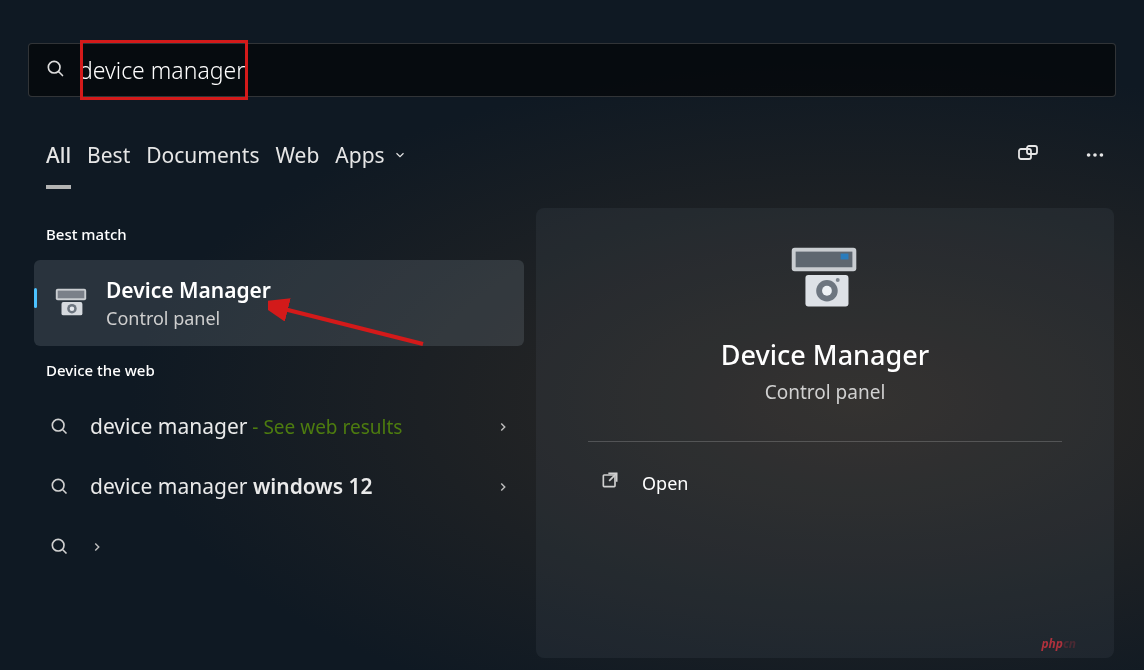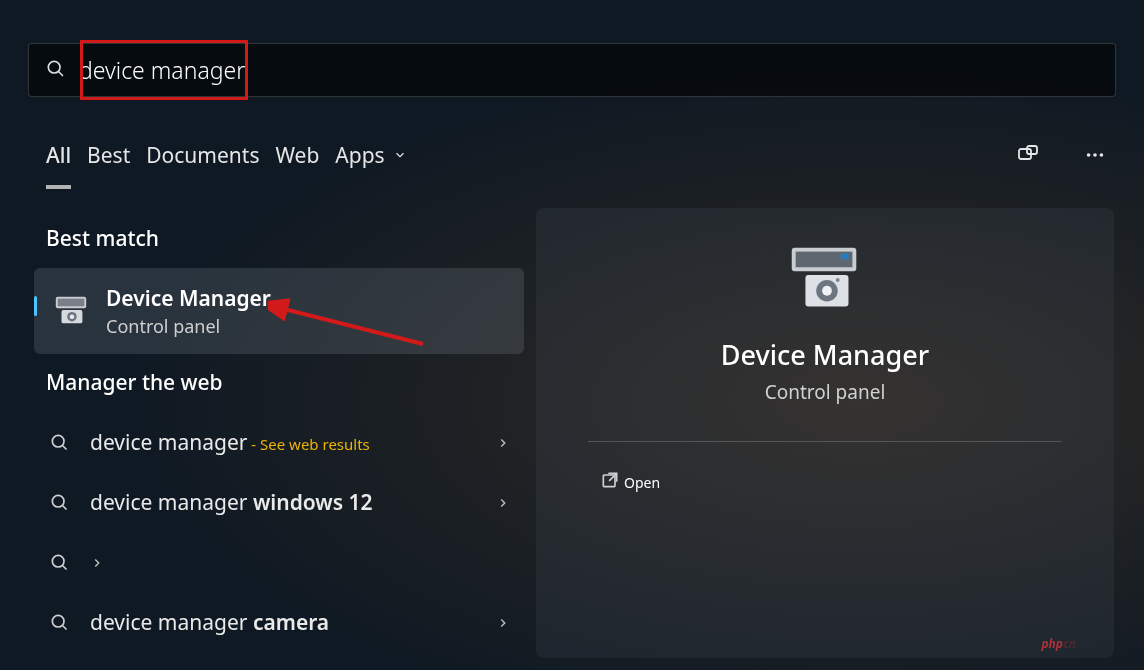--- a/index.html
+++ b/index.html
@@ -66,21 +66,21 @@
   .spacer { flex: 1; }
   .topright-icon { color: #e6e6e6; cursor: pointer; margin-left: 28px; display:flex; }
 
   .left-col {
     position: absolute;
     top: 210px;
     left: 34px;
     width: 490px;
   }
   .section-title {
-    font-size: 21px;
+    font-size: 15px;
     font-weight: 500;
     margin: 14px 12px 16px 12px;
     color: #fff;
   }
   .result-card {
     background: rgba(120,130,140,0.25);
     border-radius: 6px;
     padding: 16px 18px;
     display: flex;
     align-items: center;
@@ -105,21 +105,21 @@
     align-items: center;
     padding: 16px 14px;
     gap: 20px;
     cursor: pointer;
     font-size: 21px;
     border-radius: 4px;
   }
   .web-item .search-icon { width: 22px; display:flex; justify-content:center; }
   .web-text { flex: 1; color: #eaeaea; }
   .web-text b { font-weight: 600; }
-  .dim { color: #eab308; font-size: 15px; }
+  .dim { color: #4d7c0f; font-size: 19px; }
   .chev { color: #bdbdbd; }
 
   .right-panel {
     position: absolute;
     top: 208px;
     left: 536px;
     width: 578px;
     height: 450px;
     background: rgba(80,90,100,0.18);
     border-radius: 8px;
@@ -129,23 +129,23 @@
     align-items: center;
   }
   .big-icon { width: 90px; height: 70px; display:flex; align-items:center; justify-content:center; margin-bottom: 22px; }
   .right-title { font-size: 27px; font-weight: 500; }
   .right-sub { font-size: 19px; color: #d0d0d0; margin-top: 6px; }
   .divider { width: 82%; height: 1px; background: rgba(200,200,200,0.25); margin-top: 36px; }
   .action-row {
     width: 82%;
     display: flex;
     align-items: center;
-    gap: 4px;
+    gap: 22px;
     padding: 28px 12px;
-    font-size: 14px;
+    font-size: 18px;
     cursor: pointer;
   }
   .action-row .open-icon { color: #d0d0d0; }
 
   .arrow-svg {
     position: absolute;
     top: 296px;
     left: 268px;
     pointer-events: none;
   }
@@ -215,21 +215,21 @@
           <circle cx="21" cy="23" r="5" fill="#6d7680"></circle>
           <circle cx="21" cy="23" r="2.4" fill="#e6eaef"></circle>
         </svg>
     </span>
     <div>
       <div class="result-title">Device Manager</div>
       <div class="result-sub">Control panel</div>
     </div>
   </div>
 
-  <div class="section-title">Manager the web</div>
+  <div class="section-title">Device the web</div>
 
   <div class="web-list">
     <div class="web-item">
       <span class="search-icon">
           <svg width="20" height="20" viewBox="0 0 24 24" fill="none" stroke="#d0d0d0" stroke-width="2">
             <circle cx="11" cy="11" r="7"></circle>
             <line x1="21" y1="21" x2="16.5" y2="16.5"></line>
           </svg>
         </span>
       <span class="web-text"><span>device manager</span><b></b><span class="dim"> - See web results</span></span>
@@ -253,32 +253,20 @@
       <span class="search-icon">
           <svg width="20" height="20" viewBox="0 0 24 24" fill="none" stroke="#d0d0d0" stroke-width="2">
             <circle cx="11" cy="11" r="7"></circle>
             <line x1="21" y1="21" x2="16.5" y2="16.5"></line>
           </svg>
         </span>
       <span class="chev"><svg width="14" height="14" viewBox="0 0 24 24" fill="none" stroke="currentColor" stroke-width="2.5">
             <polyline points="9 6 15 12 9 18"></polyline>
           </svg></span>
     </div>
-    <div class="web-item">
-      <span class="search-icon">
-          <svg width="20" height="20" viewBox="0 0 24 24" fill="none" stroke="#d0d0d0" stroke-width="2">
-            <circle cx="11" cy="11" r="7"></circle>
-            <line x1="21" y1="21" x2="16.5" y2="16.5"></line>
-          </svg>
-        </span>
-      <span class="web-text"><span>device manager </span><b>camera</b><span class="dim"></span></span>
-      <span class="chev"><svg width="14" height="14" viewBox="0 0 24 24" fill="none" stroke="currentColor" stroke-width="2.5">
-            <polyline points="9 6 15 12 9 18"></polyline>
-          </svg></span>
-    </div>
   </div>
 </div>
 
 <div class="right-panel">
   <span class="big-icon">
     <svg width="92" height="72" viewBox="0 0 92 72">
       <rect x="12" y="4" width="66" height="24" rx="3" fill="#c9cdd1"></rect>
       <rect x="16" y="8" width="58" height="16" fill="#5e6770"></rect>
       <rect x="62" y="10" width="8" height="6" fill="#2a7dbd"></rect>
       <rect x="26" y="32" width="44" height="32" rx="3" fill="#dde1e6"></rect>

